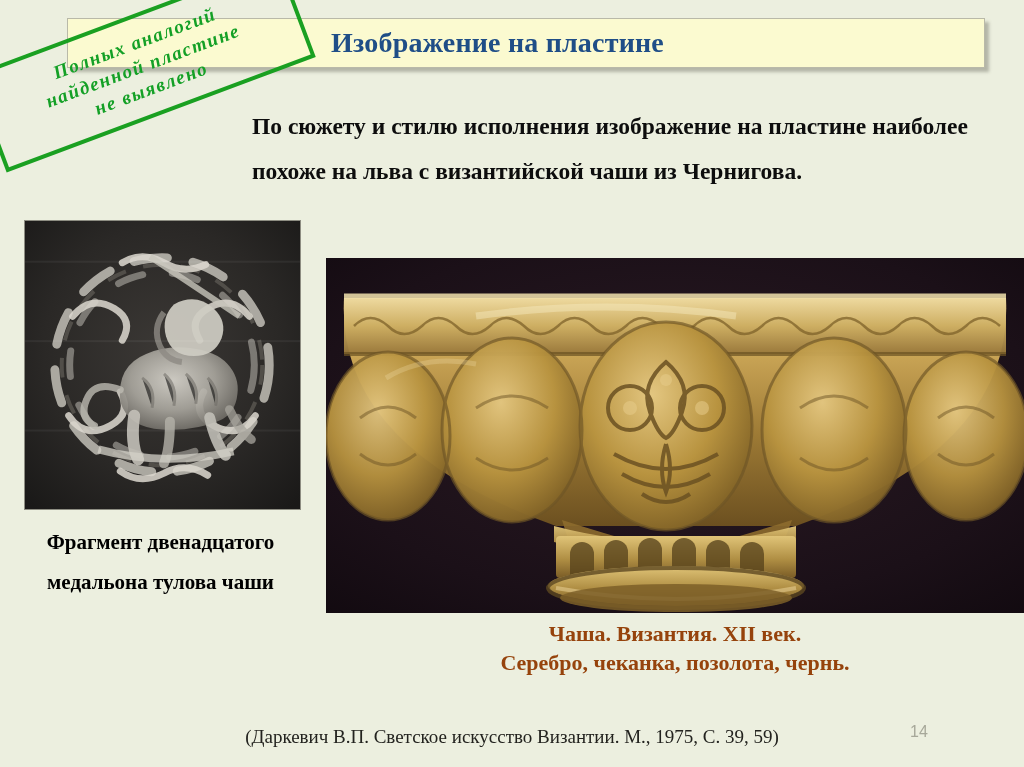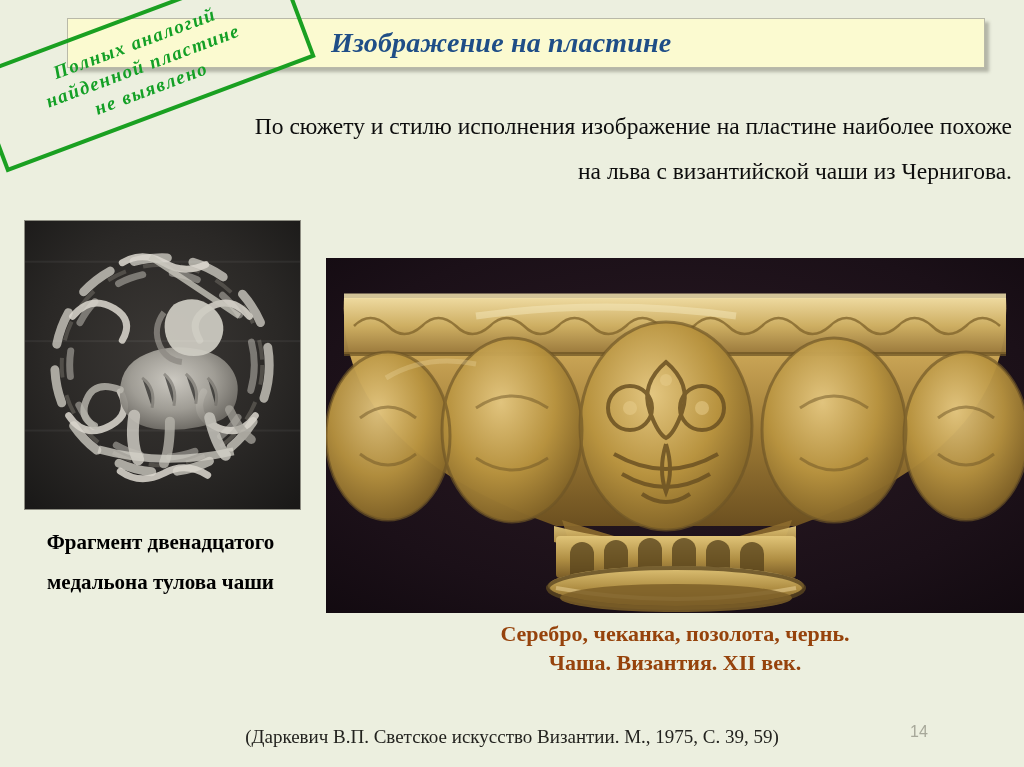--- a/index.html
+++ b/index.html
@@ -39,21 +39,20 @@
     align-items: center;
   }
   .title-text {
     margin-left: 263px;
     color: #1f4e87;
     font-family: "Liberation Serif", serif;
     font-weight: bold;
     font-size: 28px;
     letter-spacing: 0.2px;
     white-space: nowrap;
-    font-style: italic;
   }
 
   
   .stamp {
     position: absolute;
     left: -22px;
     top: 14px;
     width: 330px;
     height: 104px;
     border: 4px solid #1aa021;
@@ -78,24 +77,24 @@
     line-height: 1.28;
     white-space: nowrap;
   }
 
   
   .lead-text {
     position: absolute;
     left: 252px;
     top: 104px;
     width: 760px;
-    text-align: right;
+    text-align: left;
     color: #0d0d0d;
     font-family: "Liberation Serif", serif;
-    font-weight: normal;
+    font-weight: bold;
     font-size: 23.5px;
     line-height: 45px;
     z-index: 2;
   }
 
   
   .medallion-photo {
     position: absolute;
     left: 24px;
     top: 220px;
@@ -358,20 +357,20 @@
       </g>
 
       <ellipse cx="350" cy="328" rx="128" ry="20" fill="url(#footG)"></ellipse>
       <ellipse cx="350" cy="330" rx="128" ry="20" fill="none" stroke="#5d4720" stroke-width="4" opacity="0.8"></ellipse>
       <path d="M230 330 q120 22 240 0" stroke="#efd89e" stroke-width="4" fill="none" opacity="0.5"></path>
       <ellipse cx="350" cy="340" rx="116" ry="14" fill="#7d5f28" opacity="0.85"></ellipse>
     </svg>
   </div>
 
   <div class="bowl-caption">
+    <div>Чаша. Византия. XII век.</div>
     <div>Серебро, чеканка, позолота, чернь.</div>
-    <div>Чаша. Византия. XII век.</div>
   </div>
 
   <div class="citation">(Даркевич В.П. Светское искусство Византии. М., 1975, С. 39, 59)</div>
   <div class="page-number">14</div>
 
 </div>
 
 </body></html>

